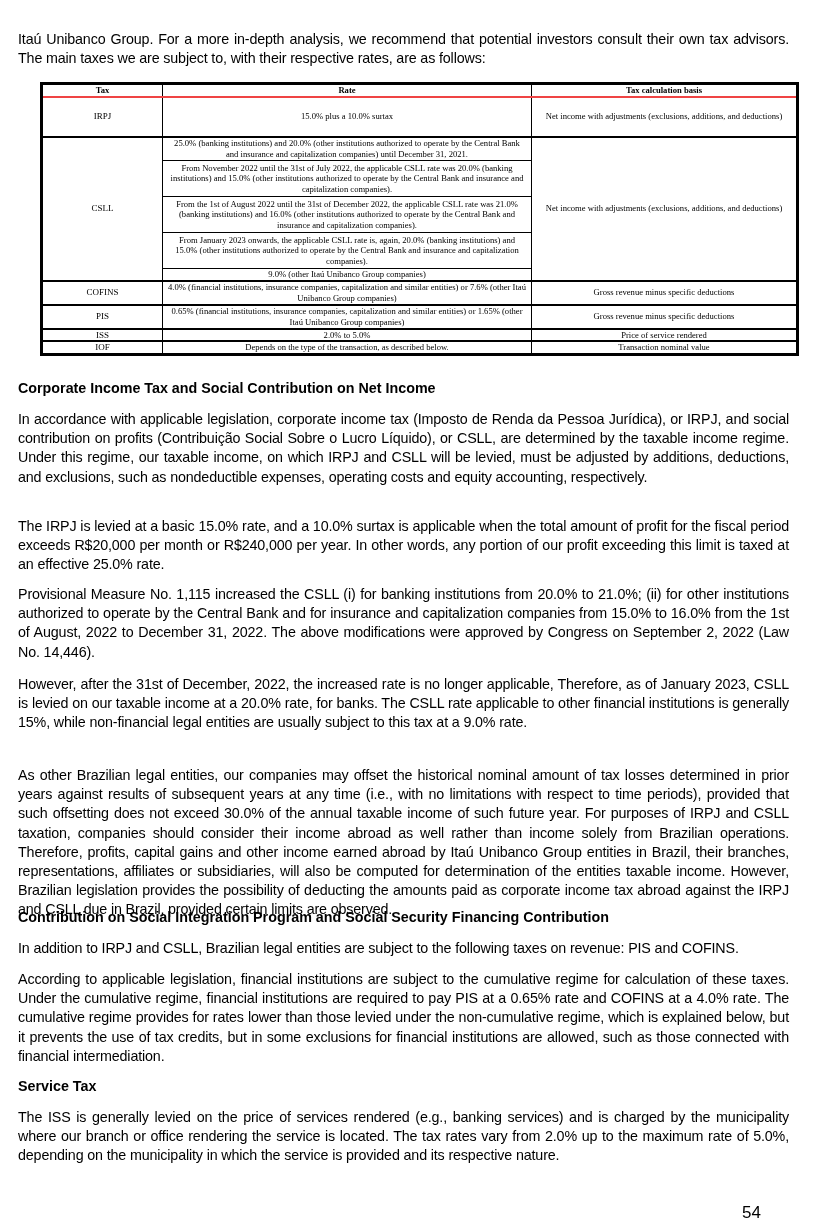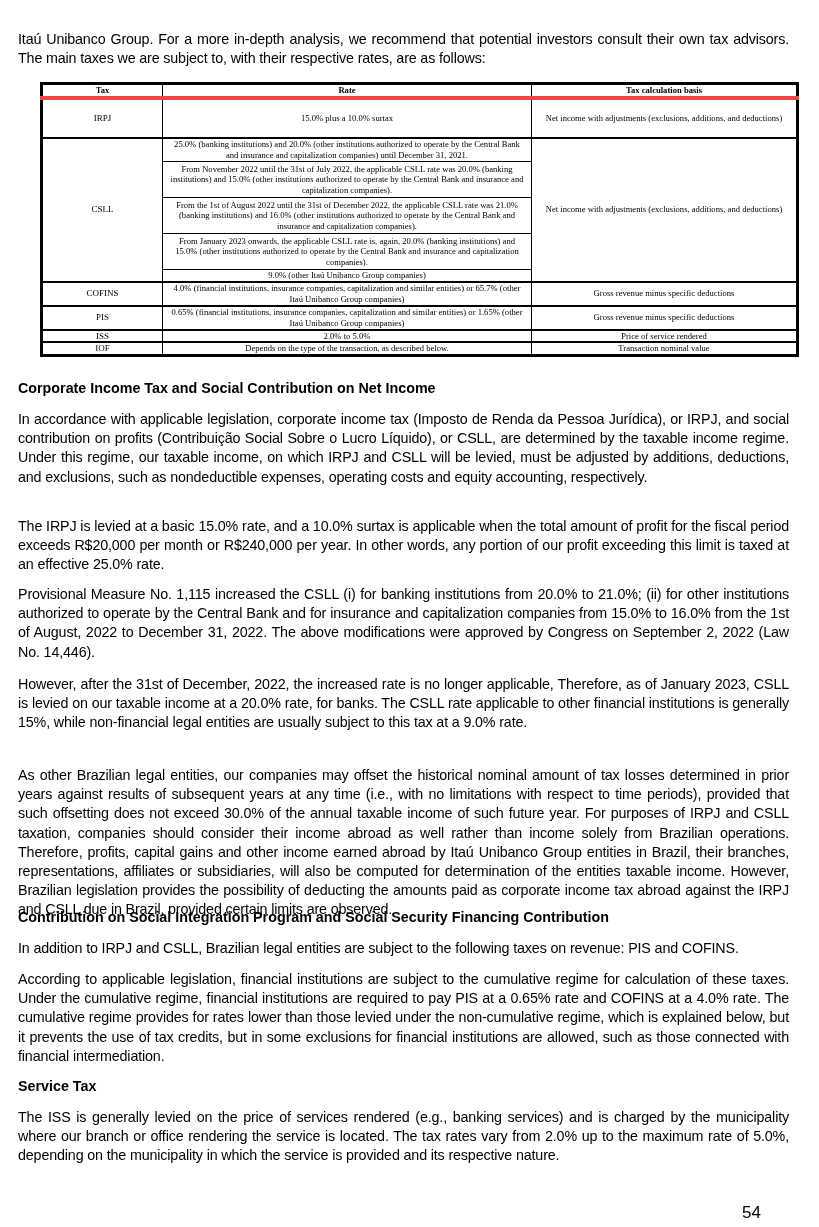--- a/index.html
+++ b/index.html
@@ -18,21 +18,21 @@
     table.tax {
       position: absolute; left: 40px; top: 82px; width: 756px;
       border-collapse: collapse; border: 3px solid #000;
       font-family: "Liberation Serif", serif; font-size: 8.6px; line-height: 10.6px;
       table-layout: fixed;
     }
     table.tax th, table.tax td {
       border: 1px solid #000; text-align: center; vertical-align: middle;
       padding: 0 4px;
     }
-    table.tax th { font-weight: bold; height: 10px; border-bottom: 4px solid #ef4444; }
+    table.tax th { font-weight: bold; height: 10px; border-bottom: 2px solid #ef4444; }
     table.tax td.tax-name { font-size: 9px; }
     tr.thick-top td { border-top: 2px solid #000; }
     .page-number {
       position: absolute; left: 742px; top: 1203px; font-size: 17px;
       font-family: "Liberation Sans", sans-serif;
     }
   </style>
 </head>
 <body>
 
@@ -71,21 +71,21 @@
       <td>From the 1st of August 2022 until the 31st of December 2022, the applicable CSLL rate was 21.0% (banking institutions) and 16.0% (other institutions authorized to operate by the Central Bank and insurance and capitalization companies).</td>
     </tr>
     <tr style="height:36px;margin-top:40px;">
       <td>From January 2023 onwards, the applicable CSLL rate is, again, 20.0% (banking institutions) and 15.0% (other institutions authorized to operate by the Central Bank and insurance and capitalization companies).</td>
     </tr>
     <tr style="height:12px;">
       <td>9.0% (other Itaú Unibanco Group companies)</td>
     </tr>
     <tr class="thick-top" style="height:24px;">
       <td class="tax-name">COFINS</td>
-      <td>4.0% (financial institutions, insurance companies, capitalization and similar entities) or 65.7% (other Itaú Unibanco Group companies)</td>
+      <td>4.0% (financial institutions, insurance companies, capitalization and similar entities) or 7.6% (other Itaú Unibanco Group companies)</td>
       <td>Gross revenue minus specific deductions</td>
     </tr>
     <tr class="thick-top" style="height:24px;">
       <td class="tax-name">PIS</td>
       <td>0.65% (financial institutions, insurance companies, capitalization and similar entities) or 1.65% (other Itaú Unibanco Group companies)</td>
       <td>Gross revenue minus specific deductions</td>
     </tr>
     <tr class="thick-top" style="height:12px;">
       <td class="tax-name">ISS</td>
       <td>2.0% to 5.0%</td>

